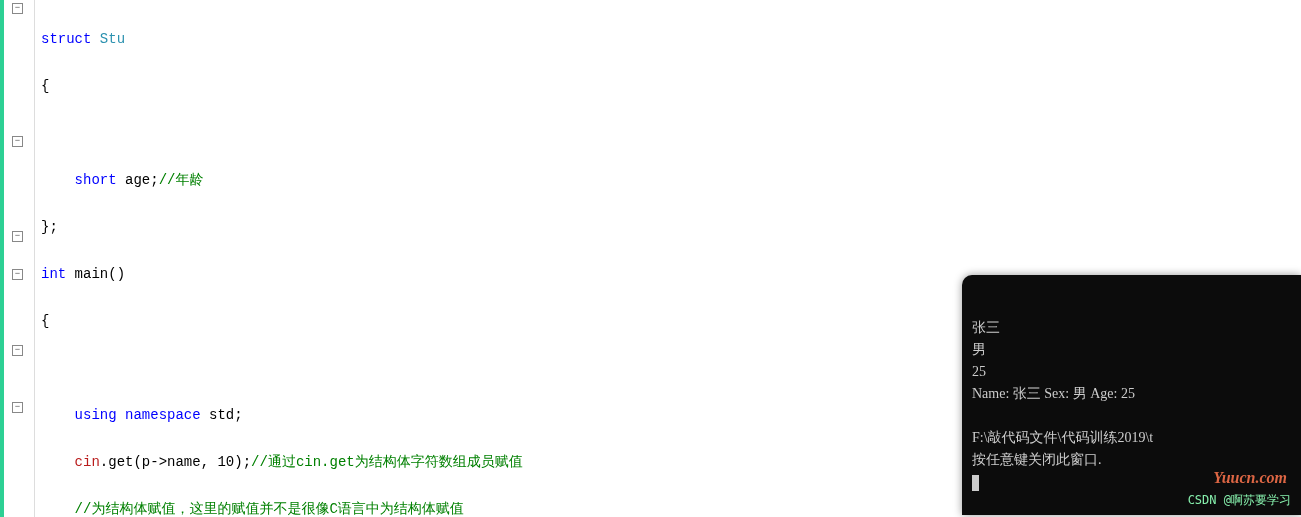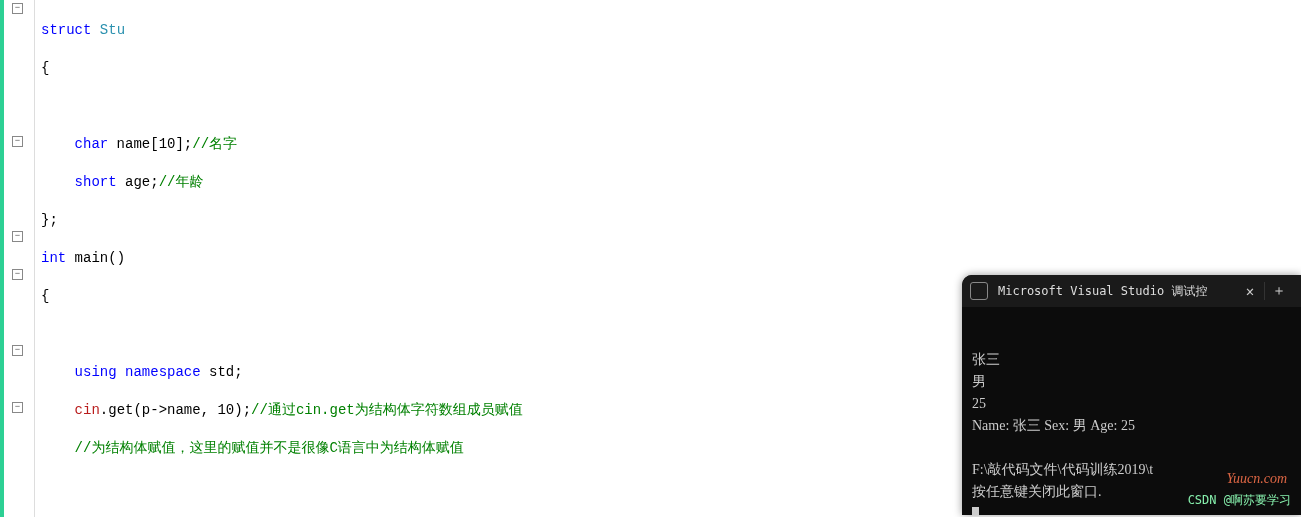--- a/index.html
+++ b/index.html
@@ -37,21 +37,21 @@
     color: #555;
     box-sizing: border-box;
     cursor: pointer;
   }
   .code {
     flex: 1;
     padding: 2px 0 0 6px;
     white-space: pre;
     line-height: 19px;
   }
-  .line { height: 19px; }
+  .line { height: 19px; margin-top: 9px; }
   .kw { color: #0000ff; }
   .type { color: #0000ff; }
   .cls { color: #2b91af; }
   .cmt { color: #008000; }
   .purple { color: #b91c1c; }
   .brace { color: #000; }
 
   
   .console {
     position: absolute;
@@ -105,22 +105,23 @@
     width:7px;height:16px;
     background:#ccc;
     vertical-align:middle;
   }
   .watermark1 {
     position:absolute;
     right:14px;
     bottom:28px;
     color:#d64;
     font-style:italic;
-    font-size:14px;
+    font-size:16px;
     font-family:serif;
+    font-weight:bold;
   }
   .watermark2 {
     position:absolute;
     right:10px;
     bottom:6px;
     color:#86efac;
     font-size:12px;
   }
 </style>
 </head>
@@ -132,21 +133,20 @@
     <div class="fold" style="top:136px">−</div>
     <div class="fold" style="top:231px">−</div>
     <div class="fold" style="top:269px">−</div>
     <div class="fold" style="top:345px">−</div>
     <div class="fold" style="top:402px">−</div>
   </div>
   <div class="code">
 <div class="line"><span class="kw">struct</span> <span class="cls">Stu</span></div>
 <div class="line"><span class="brace">{</span></div>
 <div class="line"></div>
-<div class="line">    <span class="type">char</span><span> name[10];</span><span class="cmt">//名字</span></div>
 <div class="line">    <span class="type">short</span><span> age;</span><span class="cmt">//年龄</span></div>
 <div class="line"><span class="brace">};</span></div>
 <div class="line"><span class="type">int</span><span> main()</span></div>
 <div class="line"><span class="brace">{</span></div>
 <div class="line"></div>
 <div class="line">    <span class="kw">using</span> <span class="kw">namespace</span><span> std;</span></div>
 <div class="line">    <span class="purple">cin</span><span>.</span><span>get</span><span>(p-&gt;name, 10);</span><span class="cmt">//通过cin.get为结构体字符数组成员赋值</span></div>
 <div class="line">    <span class="cmt">//为结构体赋值，这里的赋值并不是很像C语言中为结构体赋值</span></div>
 
 
@@ -156,26 +156,20 @@
 
 
 
 
 
 
   </div>
 </div>
 
 <div class="console">
-  <div class="titlebar">
-    <div class="icon"></div>
-    <div class="title">Microsoft Visual Studio 调试控</div>
-    <div class="btn">✕</div>
-    <div class="btn" style="border-left:1px solid #333">＋</div>
-  </div>
   <div class="console-body">
 <span>张三</span>
 <span>男</span>
 <span>25</span>
 <span>Name: 张三 Sex: 男 Age: 25</span>
 <span></span>
 <span>F:\敲代码文件\代码训练2019\t</span>
 <span>按任意键关闭此窗口.</span>
 <span class="cursor"></span></div>
   <div class="watermark1">Yuucn.com</div>

